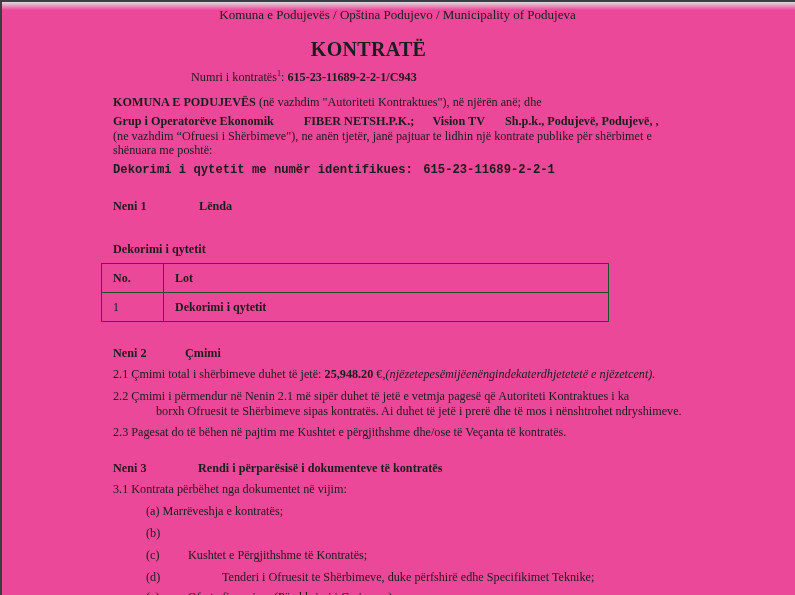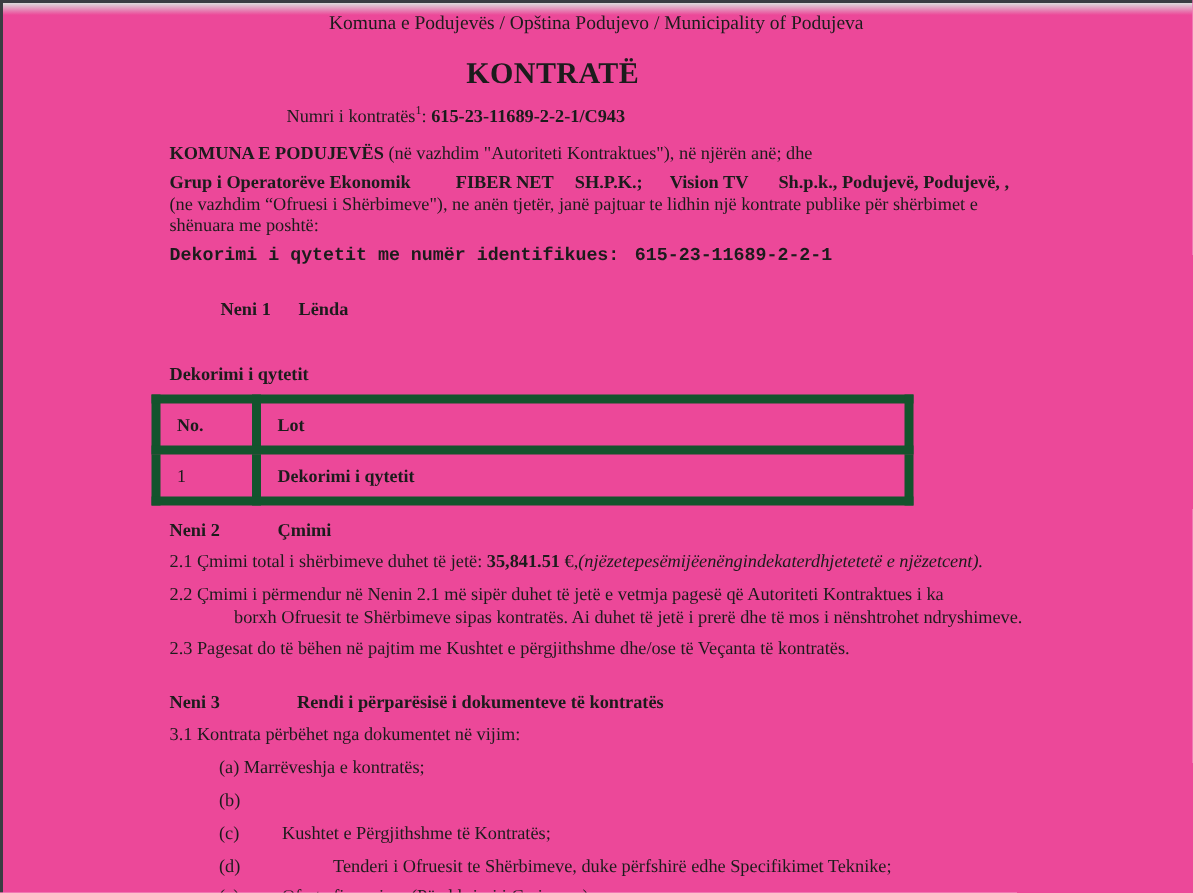--- a/index.html
+++ b/index.html
@@ -38,21 +38,21 @@
     .header-line { left: 0; width: 795px; top: 7px; text-align: center; font-size: 13px; }
     .title { left: 0; width: 737px; top: 37px; text-align: center; font-size: 20px; font-weight: bold; letter-spacing: 0.3px; }
     sup { font-size: 8px; vertical-align: super; line-height: 0; }
     .neni-num { left: 113px; font-weight: bold; }
     .neni-title { font-weight: bold; }
     .tbl {
       position: absolute; left: 101px; top: 263px; width: 508px;
       border-collapse: collapse;
     }
     .tbl td {
-      border: 6px solid #14532d;
+      border: 1px solid #14532d;
       height: 28px; padding: 0 0 0 11px;
       font-size: 12px; font-weight: bold; vertical-align: middle;
     }
     .tbl td.col-no { width: 50px; }
     .list-label { left: 146px; }
     .list-text { left: 188px; }
   </style>
 </head>
 <body>
 
@@ -64,51 +64,51 @@
 
     <div class="abs" style="left:143px; top:70px;margin-left:48px;">
       <span>Numri i kontratës</span><sup>1</sup><span>: </span><span class="b">615-23-11689-2-2-1/C943</span>
     </div>
 
     <div class="abs" style="left:113px; top:95px;">
       <span class="b">KOMUNA E PODUJEVËS</span><span> (në vazhdim "Autoriteti Kontraktues"), në njërën anë; dhe</span>
     </div>
 
     <div class="abs" style="left:113px; top:114px;">
-      <span class="b">Grup i Operatorëve Ekonomik</span><span class="b" style="margin-left:30px;">FIBER NET</span><span class="b" style="margin-left:14px;">SH.P.K.;</span><span class="b" style="margin-left:18px;">Vision TV</span><span class="b" style="margin-left:20px;">Sh.p.k., Podujevë, Podujevë, ,</span>
+      <span class="b">Grup i Operatorëve Ekonomik</span><span class="b" style="margin-left:30px;">FIBER NET</span><span class="b" style="">SH.P.K.;</span><span class="b" style="margin-left:18px;">Vision TV</span><span class="b" style="margin-left:20px;">Sh.p.k., Podujevë, Podujevë, ,</span>
     </div>
     <div class="abs" style="left:113px; top:129px;">(ne vazhdim “Ofruesi i Shërbimeve"), ne anën tjetër, janë pajtuar te lidhin një kontrate publike për shërbimet e</div>
     <div class="abs" style="left:113px; top:143px;">shënuara me poshtë:</div>
 
     <div class="abs" style="left:113px; top:163px;font-family:Liberation Mono, monospace;">
       <span class="b">Dekorimi i qytetit me numër identifikues:</span>
       <span class="b" style="margin-left:3px;">615-23-11689-2-2-1</span>
     </div>
 
-    <div class="abs neni-num" style="top:199px;margin-left:34px;">Neni 1</div>
+    <div class="abs neni-num" style="top:199px;">Neni 1</div>
     <div class="abs neni-title" style="left:199px; top:199px;">Lënda</div>
     <div class="abs b" style="left:113px; top:242px;">Dekorimi i qytetit</div>
 
     <table class="tbl">
       <tbody>
           <tr>
         <td class="col-no">No.</td>
         <td>Lot</td>
       </tr>
       <tr>
         <td class="col-no" style="font-weight:normal;">1</td>
         <td>Dekorimi i qytetit</td>
       </tr>
     </tbody>
       </table>
 
     <div class="abs neni-num" style="top:346px;">Neni 2</div>
     <div class="abs neni-title" style="left:185px; top:346px;">Çmimi</div>
     <div class="abs" style="left:113px; top:367px;">
-      <span>2.1 Çmimi total i shërbimeve duhet të jetë: </span><span class="b">35,841.51</span><span> €,</span><span class="i">(njëzetepesëmijëenëngindekaterdhjetetetë e njëzetcent).</span>
+      <span>2.1 Çmimi total i shërbimeve duhet të jetë: </span><span class="b">25,948.20</span><span> €,</span><span class="i">(njëzetepesëmijëenëngindekaterdhjetetetë e njëzetcent).</span>
     </div>
     <div class="abs" style="left:113px; top:389px;">2.2 Çmimi i përmendur në Nenin 2.1 më sipër duhet të jetë e vetmja pagesë që Autoriteti Kontraktues i ka</div>
     <div class="abs" style="left:113px; top:404px;padding-left:43px;">borxh Ofruesit te Shërbimeve sipas kontratës. Ai duhet të jetë i prerë dhe të mos i nënshtrohet ndryshimeve.</div>
     <div class="abs" style="left:113px; top:425px;">2.3 Pagesat do të bëhen në pajtim me Kushtet e përgjithshme dhe/ose të Veçanta të kontratës.</div>
 
     <div class="abs neni-num" style="top:461px;">Neni 3</div>
     <div class="abs neni-title" style="left:198px; top:461px;">Rendi i përparësisë i dokumenteve të kontratës</div>
     <div class="abs" style="left:113px; top:482px;">3.1 Kontrata përbëhet nga dokumentet në vijim:</div>
 
     <div class="abs" style="left:146px; top:504px;">

